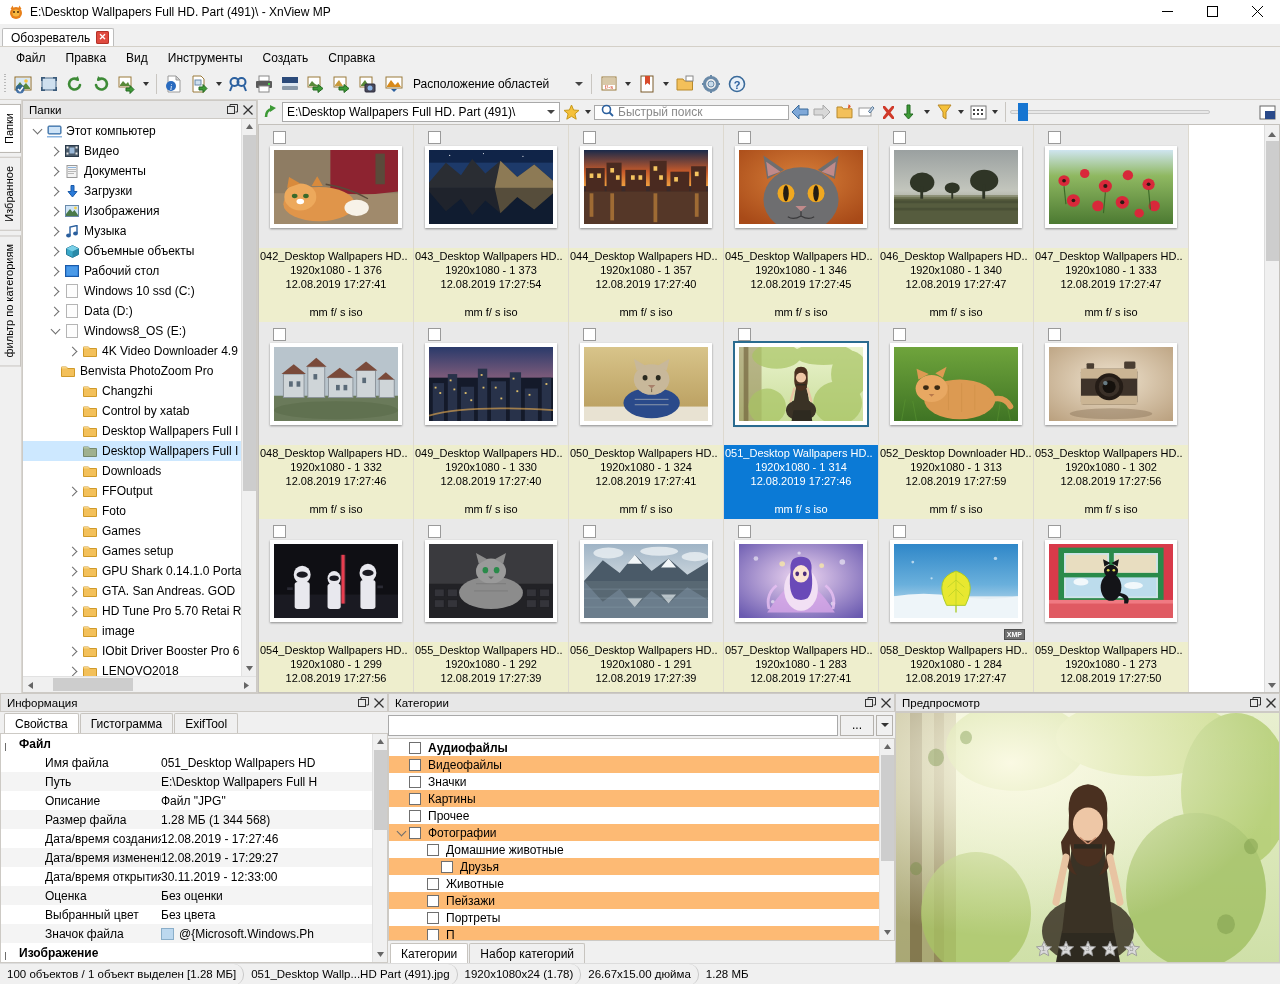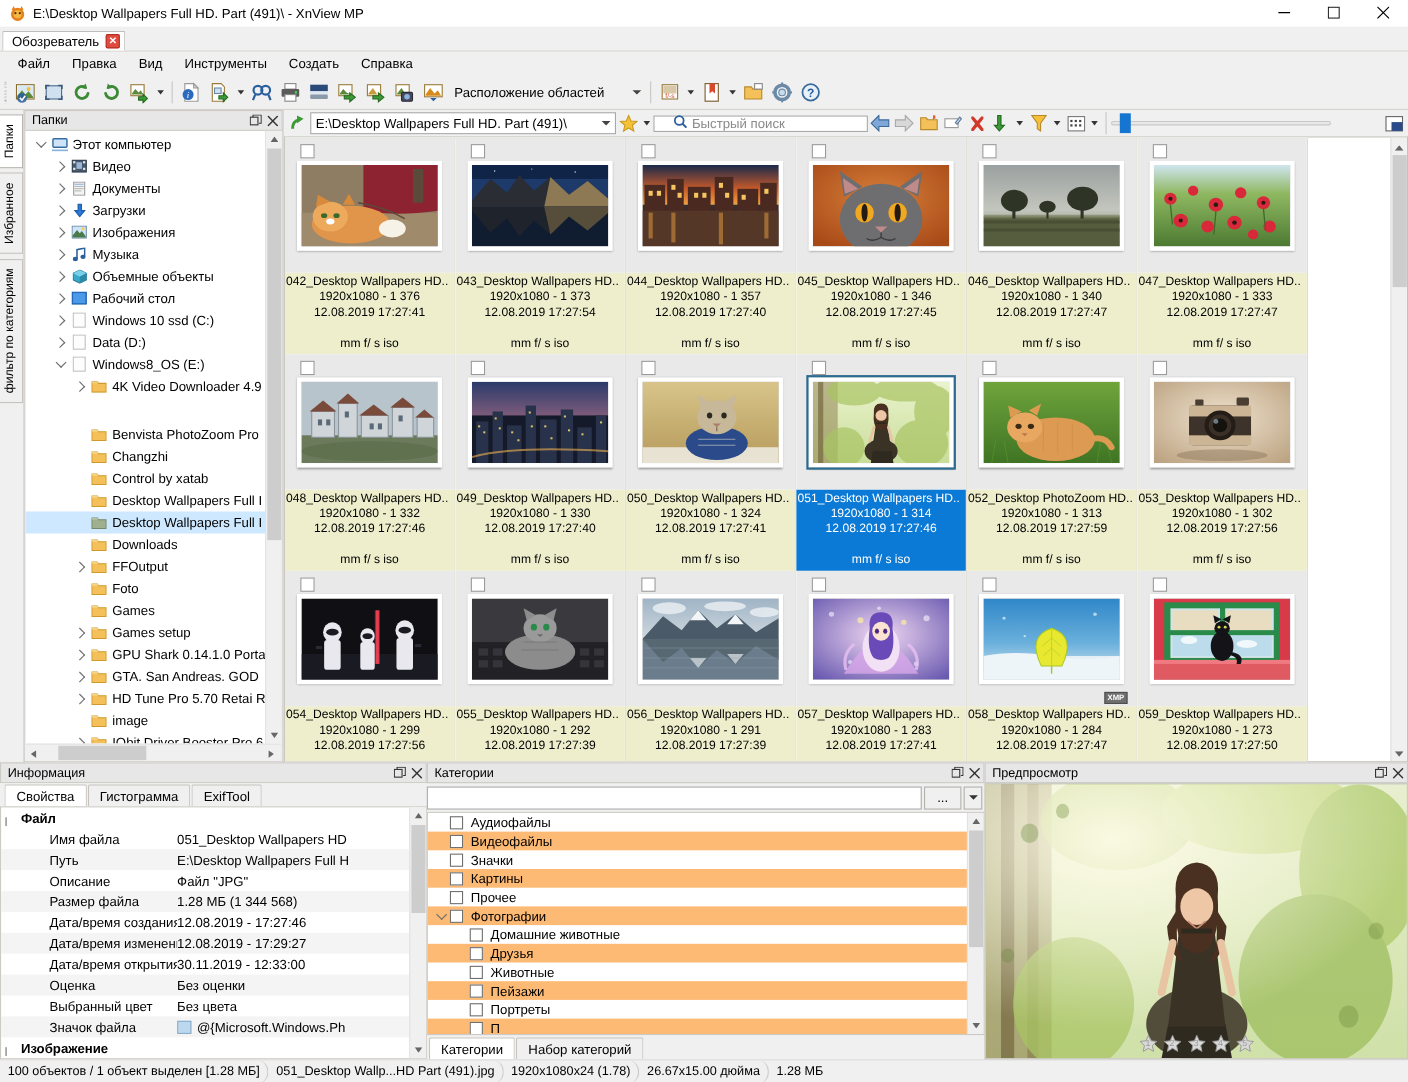--- a/index.html
+++ b/index.html
@@ -149,21 +149,21 @@
   .pb-btn { width:22px; height:22px; display:flex;align-items:center;justify-content:center; border:1px solid transparent; border-radius:2px;}
   .pathinput {
     height: 20px; width: 278px; background:#fff; border:1px solid #a9a9a9; display:flex;align-items:center;
     padding: 0 0 0 4px; font-size:12px; gap:2px;
   }
   .pathinput .ptxt { flex:1 1 auto; white-space:nowrap; overflow:hidden;}
   .combo-arrow { width:16px; height:18px; display:flex;align-items:center;justify-content:center; }
   .combo-arrow:after { content:""; width:0;height:0;border-left:4px solid transparent;border-right:4px solid transparent;border-top:4px solid #444;}
   .searchbox {
     height: 15px; width: 195px; background:#fff; border:1px solid #a9a9a9; display:flex;align-items:center;
-    padding-left:17px; gap:4px; font-size:12px; color:#8a8a8a;
+    padding-left:6px; gap:4px; font-size:12px; color:#8a8a8a;
   }
   .zoomslider { width: 200px; height:18px; position:relative; display:flex; align-items:center;}
   .zs-track { position:absolute; left:0; right:0; height:4px; background:#e8e8e8; border:1px solid #c8c8c8; border-radius:2px;}
   .zs-thumb { position:absolute; left:8px; width:10px; height:18px; background:#1675d1; }
 
   .thumbarea {
     flex:1 1 auto; background:#ffffff; border:1px solid #c4c1bc; margin: 0 0 0 0;
     display:flex; min-height:0; position:relative; overflow:hidden;
   }
   .thumbgrid { flex:1 1 auto; display:flex; flex-direction:column; overflow:hidden; }
@@ -629,21 +629,21 @@
                   <span class="chev right"></span>
                 </span>
                 <span class="ticon">
                   <svg width="14" height="12" viewBox="0 0 14 12">
                     <path d="M0.5 2 h5 l1 1.5 h7 v8 h-13z" fill="#f3c05a" stroke="#d09a2a"></path>
                     <path d="M0.5 2 h5 l1 1.5 h-6z" fill="#f8d384"></path>
                   </svg>
                 </span>
                 <span class="tlabel">4K Video Downloader 4.9</span>
               </div>
-              <div class="tnode" style="padding-left: 42px; margin-top: 24px;">
+              <div class="tnode" style="padding-left: 20px;">
                 <span class="exp"></span>
                 <span class="ticon">
                   <svg width="14" height="12" viewBox="0 0 14 12">
                     <path d="M0.5 2 h5 l1 1.5 h7 v8 h-13z" fill="#f3c05a" stroke="#d09a2a"></path>
                     <path d="M0.5 2 h5 l1 1.5 h-6z" fill="#f8d384"></path>
                   </svg>
                 </span>
                 <span class="tlabel">Benvista PhotoZoom Pro</span>
               </div>
               <div class="tnode" style="padding-left: 42px;">
@@ -1346,21 +1346,21 @@
                       <path d="M37 52 h6 l-3 3z" fill="#b8784a"></path>
                       <path d="M104 58 q14 -4 20 8" stroke="#dc9a52" stroke-width="6" fill="none" stroke-linecap="round"></path>
                       <g stroke="#c88a42" stroke-width="1" opacity=".5">
                         <line x1="58" y1="42" x2="58" y2="70"></line>
                         <line x1="72" y1="40" x2="72" y2="72"></line>
                         <line x1="86" y1="42" x2="86" y2="70"></line>
                       </g>
                     </svg></div>
                 </div>
                 <div class="caption">
-                  <div class="cap-name">052_Desktop PhotoZoom  HD..</div>
+                  <div class="cap-name">052_Desktop Downloader  HD..</div>
                   <div>1920x1080 - 1 313</div>
                   <div>12.08.2019 17:27:59</div>
                   <div class="cap-blank"></div>
                   <div>mm f/ s iso</div>
                 </div>
               </div>
               <div class="tcell">
                 <div class="thumbbox">
                   <div class="chk"></div>
                   <div class="photo"><svg viewBox="0 0 132 82" preserveAspectRatio="none" width="100%" height="100%">
@@ -1768,21 +1768,21 @@
       </div>
       <div class="catsearchrow">
         <div class="catsearch"></div>
         <div class="catdots">...</div>
         <div class="catdd">
           <span style="width:0;height:0;border-left:4px solid transparent;border-right:4px solid transparent;border-top:4px solid #333;display:block;"></span>
         </div>
       </div>
       <div class="cattree">
         <div id="cattree">
-            <div class="crow" style="padding-left: 4px;">
+            <div class="crow" style="padding-left: 4px; font-weight: bold;">
               <span style="width: 16px; display: inline-flex; align-items: center; justify-content: center; flex: 0 0 16px;"></span>
               <span class="cbox"></span>
               <span class="clabel">Аудиофайлы</span>
             </div>
             <div class="crow alt" style="padding-left: 4px;">
               <span style="width: 16px; display: inline-flex; align-items: center; justify-content: center; flex: 0 0 16px;"></span>
               <span class="cbox"></span>
               <span class="clabel">Видеофайлы</span>
             </div>
             <div class="crow" style="padding-left: 4px;">
@@ -1805,21 +1805,21 @@
                 <span class="chev down"></span>
               </span>
               <span class="cbox"></span>
               <span class="clabel">Фотографии</span>
             </div>
             <div class="crow" style="padding-left: 22px;">
               <span style="width: 16px; display: inline-flex; align-items: center; justify-content: center; flex: 0 0 16px;"></span>
               <span class="cbox"></span>
               <span class="clabel">Домашние животные</span>
             </div>
-            <div class="crow alt" style="padding-left: 22px;">
+            <div class="crow alt" style="padding-left: 36px;">
               <span style="width: 16px; display: inline-flex; align-items: center; justify-content: center; flex: 0 0 16px;"></span>
               <span class="cbox"></span>
               <span class="clabel">Друзья</span>
             </div>
             <div class="crow" style="padding-left: 22px;">
               <span style="width: 16px; display: inline-flex; align-items: center; justify-content: center; flex: 0 0 16px;"></span>
               <span class="cbox"></span>
               <span class="clabel">Животные</span>
             </div>
             <div class="crow alt" style="padding-left: 22px;">

